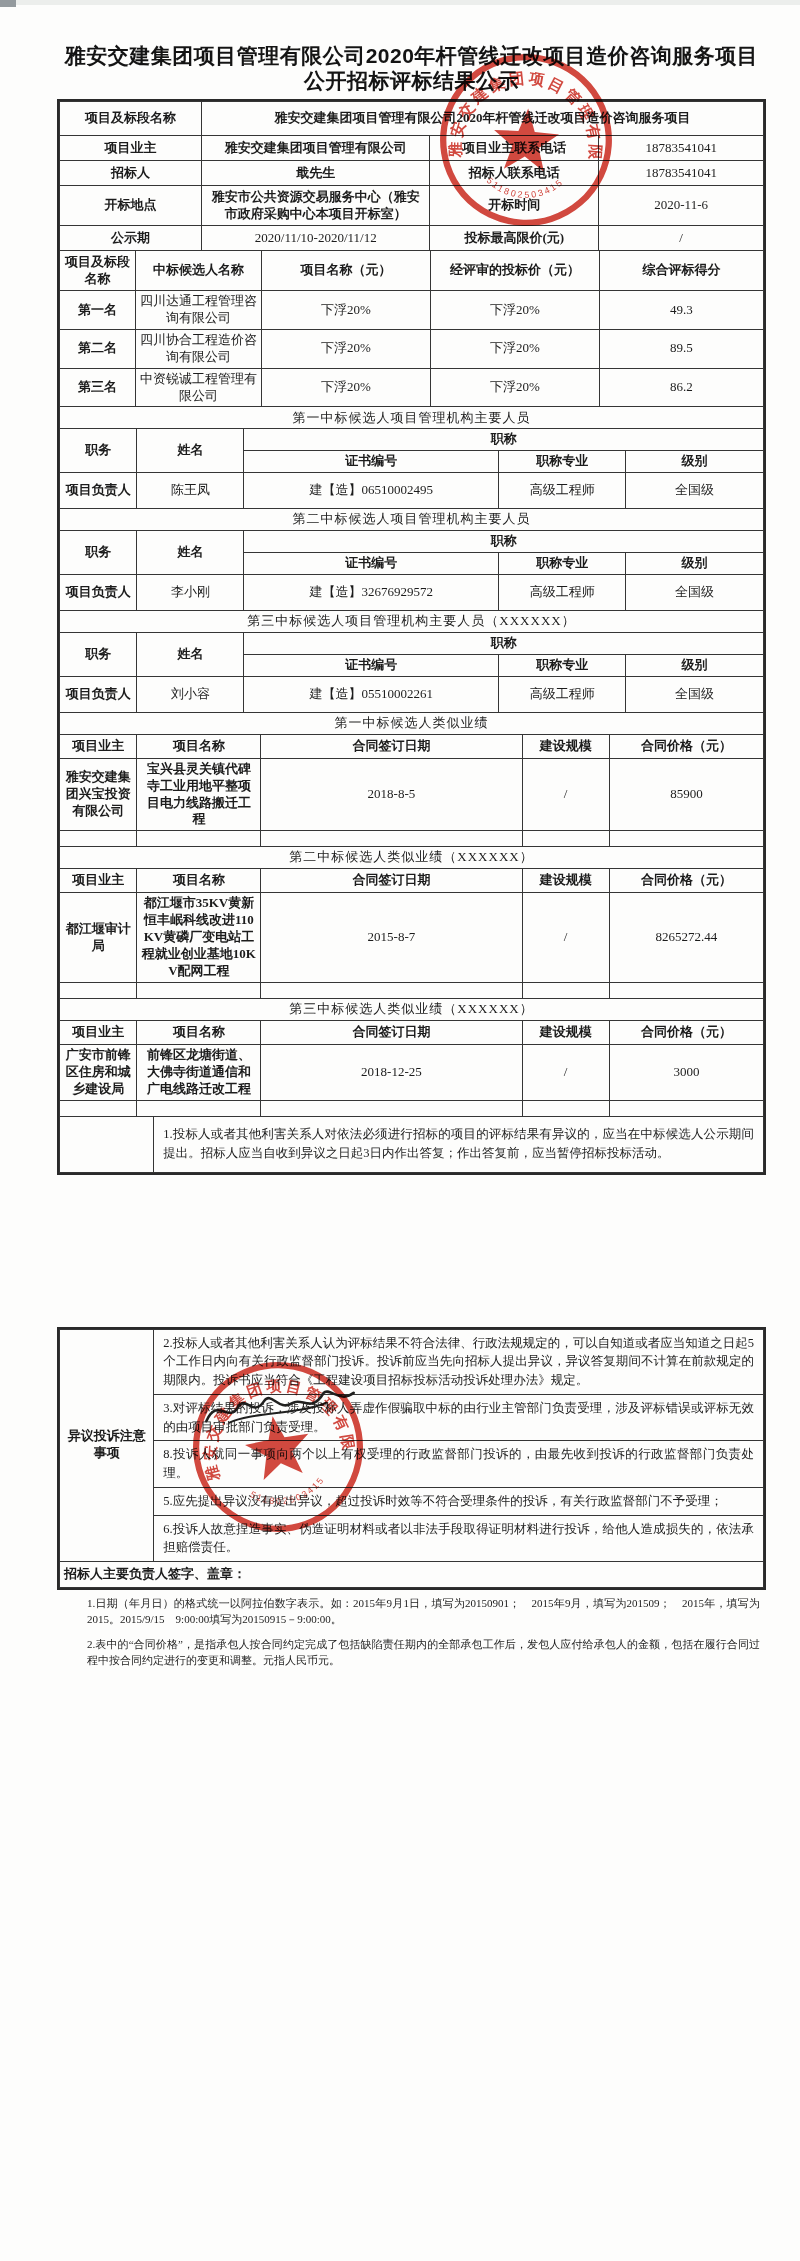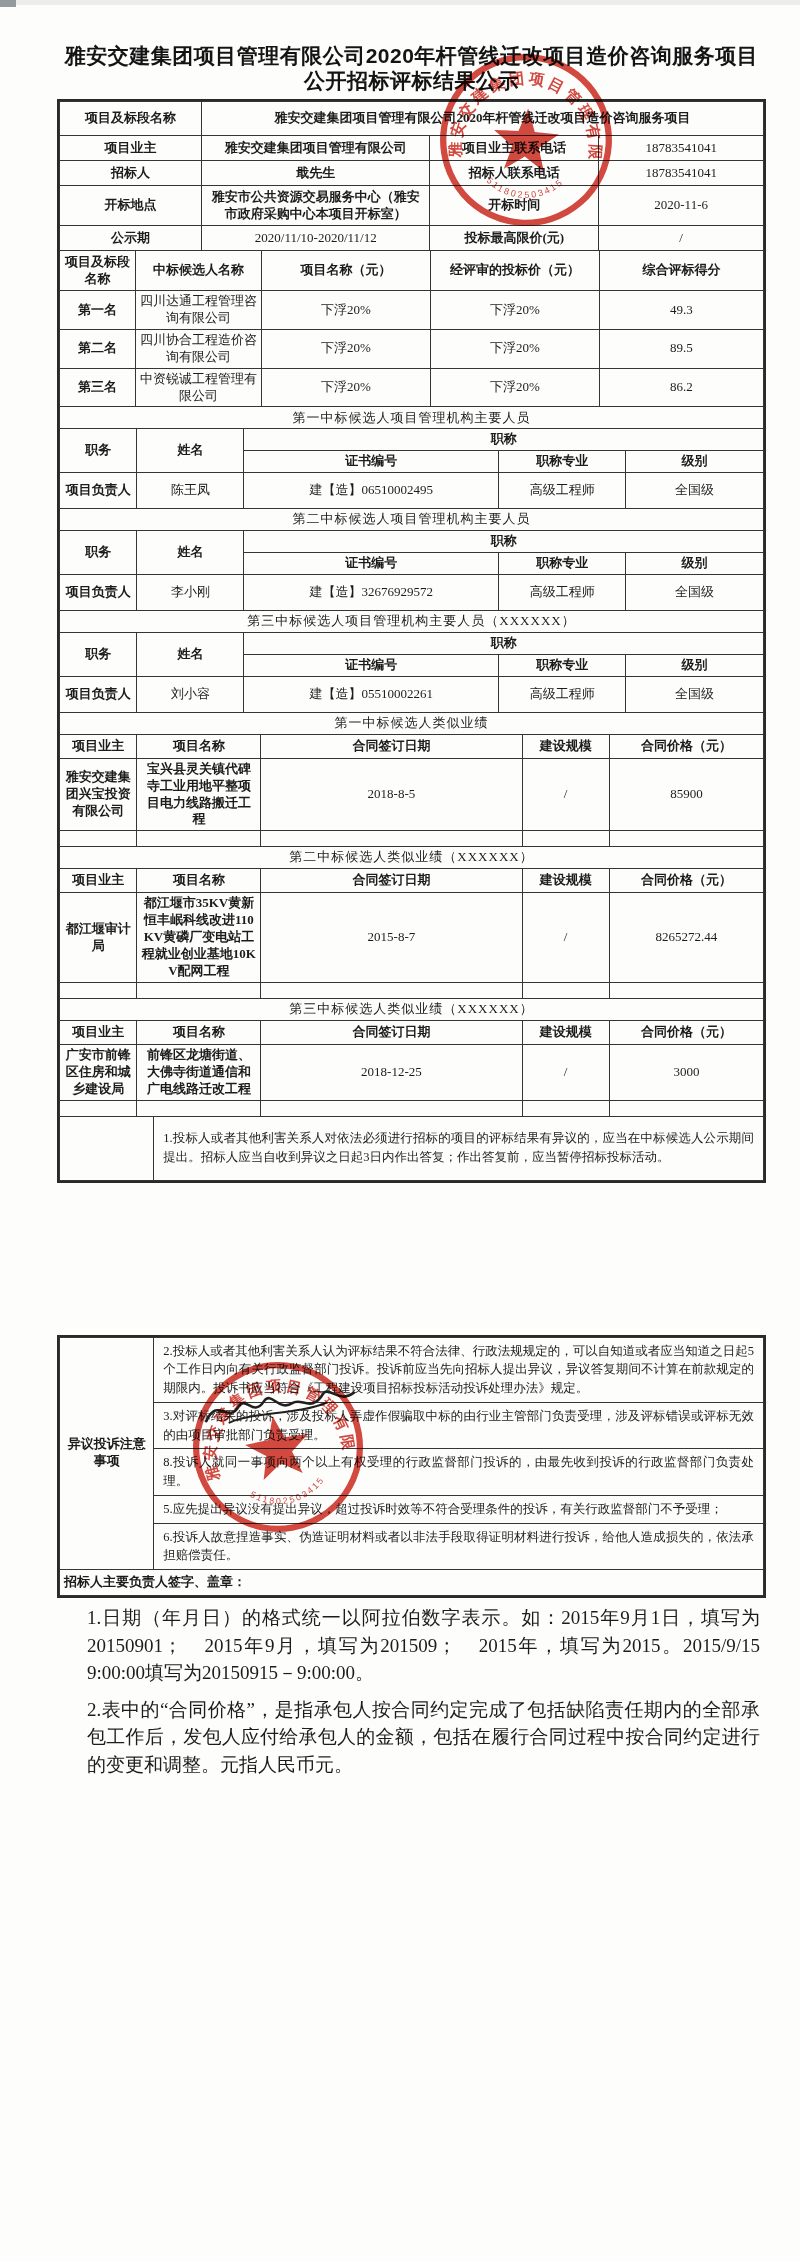--- a/index.html
+++ b/index.html
@@ -33,26 +33,26 @@
   td.sec { font-weight: normal; letter-spacing: 1px; }
   td.notes {
     text-align: justify; font-size: 12.5px; line-height: 1.5; padding: 4px 9px;
   }
   td.sig { text-align: left; font-weight: bold; padding-left: 4px; }
 
   tr.h34{height:34px} tr.h25{height:25px} tr.h40{height:40px}
   tr.h35{height:35px} tr.h22{height:22px} tr.h20{height:20px}
   tr.h36{height:36px} tr.h24{height:24px} tr.h16{height:16px}
   tr.h50{height:50px} tr.h58{height:58px} tr.h48{height:48px}
-  tr.h56{height:64px} tr.h26{height:26px}
+  tr.h56{height:56px} tr.h26{height:26px}
 
   .page-gap { height: 152px; }
 
   .footer-notes { padding: 6px 2px 0 30px; }
-  .footer-note { font-size: 19px; line-height: 1.45; margin-bottom: 9px; text-align: justify; padding-right: 4px; }
+  .footer-note { font-size: 11px; line-height: 1.45; margin-bottom: 9px; text-align: justify; padding-right: 4px; }
 
   .stamp { position: absolute; mix-blend-mode: multiply; opacity: .88; pointer-events: none; }
   .stamp-top { left: 436px; top: 50px; width: 180px; height: 180px; transform: rotate(4deg); }
   .stamp-bottom { left: 189px; top: 1358px; width: 178px; height: 178px; transform: rotate(-10deg); }
 
   .signature { position: absolute; left: 198px; top: 1386px; width: 165px; height: 42px; transform: rotate(-4deg); }
 </style>
 </head>
 <body>
 

